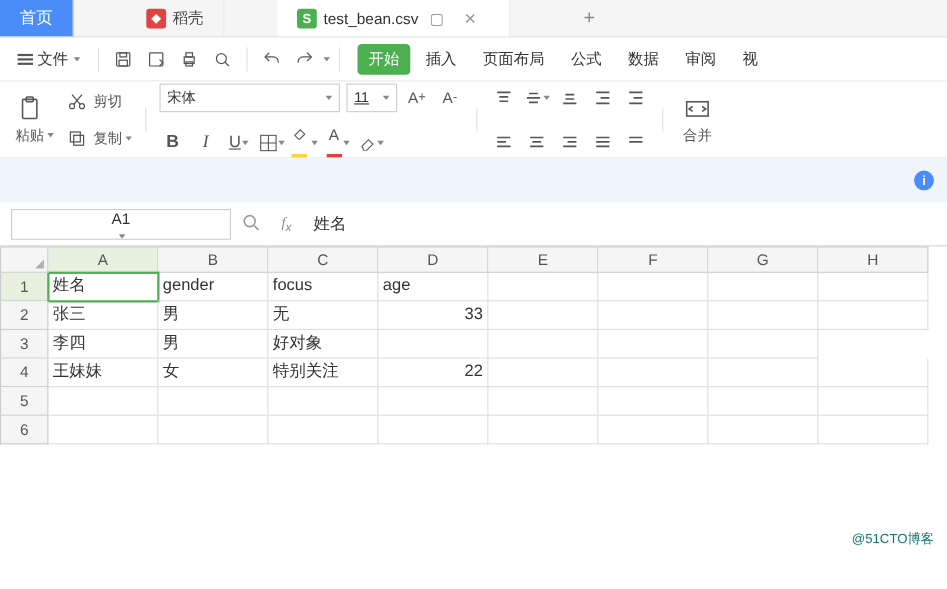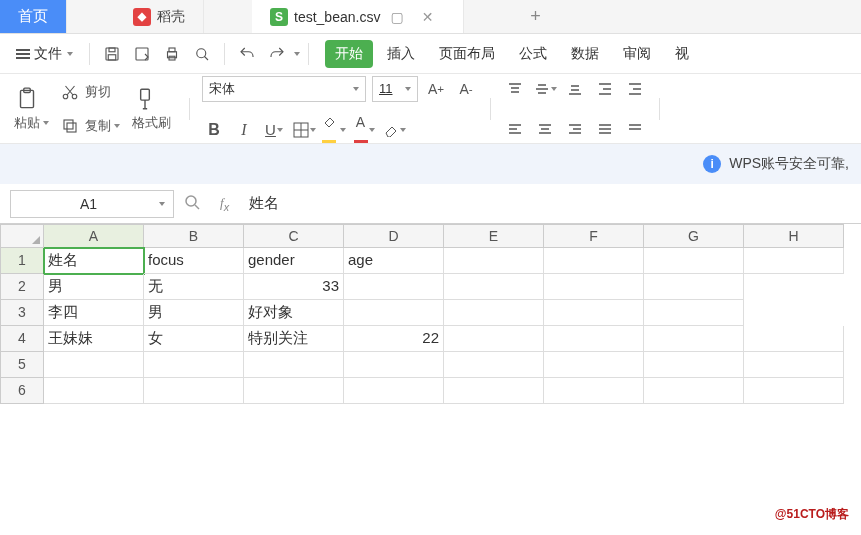--- a/index.html
+++ b/index.html
@@ -41,38 +41,38 @@
 .fmtbtn.ital{font-style:italic;font-family:serif;font-size:16px;}
 .fmtbtn.und{text-decoration:underline;font-size:15px;}
 .colorbar{display:inline-block;width:14px;height:3px;margin-top:-2px;}
 .alignbtn svg{width:16px;height:14px;}
 .alignbtn svg line{stroke:#555;stroke-width:1.5;}
 
 .notice{height:40px;background:#f0f4fb;display:flex;align-items:center;justify-content:flex-end;padding:0 12px;gap:8px;font-size:14px;color:#444;}
 .info-i{width:18px;height:18px;border-radius:50%;background:#4a8df8;color:#fff;display:inline-flex;align-items:center;justify-content:center;font-size:12px;font-weight:bold;}
 
 .fxbar{display:flex;align-items:center;height:40px;border-bottom:1px solid #d0d0d0;padding:4px 10px;gap:10px;}
-.cellref{width:164px;height:28px;border:1px solid #ccc;display:flex;align-items:center;justify-content:space-between;padding:0 8px;}
+.cellref{width:200px;height:28px;border:1px solid #ccc;display:flex;align-items:center;justify-content:space-between;padding:0 8px;flex-direction:column;}
 .cellref-val{flex:1;text-align:center;font-size:14px;}
 .fxicons{display:flex;align-items:center;gap:20px;color:#888;}
 .fxval{flex:1;font-size:15px;padding-left:10px;}
 
 .grid{position:relative;}
 .gridhead{display:flex;height:24px;}
 .corner{width:44px;border:1px solid #ccc;background:#f5f5f5;position:relative;}
 .corner::after{content:"";position:absolute;right:3px;bottom:3px;width:0;height:0;border-left:8px solid transparent;border-bottom:8px solid #b0b0b0;}
 .colh{width:100px;border:1px solid #ccc;border-left:none;background:#f5f5f5;text-align:center;line-height:22px;font-size:14px;color:#555;cursor:pointer;}
 .colh.sel{background:#e8f0e0;}
 .gridrow{display:flex;height:26px;}
 .rowh{width:44px;border:1px solid #ccc;border-top:none;background:#f5f5f5;text-align:center;line-height:24px;font-size:14px;color:#555;cursor:pointer;}
 .rowh.sel{background:#e8f0e0;}
 .cell{width:100px;border-right:1px solid #ddd;border-bottom:1px solid #ddd;padding:0 4px;line-height:24px;font-size:15px;cursor:cell;overflow:hidden;white-space:nowrap;}
 .cell.num{text-align:right;}
 .cell.selected{outline:2px solid #4caf50;outline-offset:-1px;background:#fff;}
-.watermark{position:absolute;right:12px;bottom:12px;color:#b91c1c;font-size:12px;font-weight:bold;}
+.watermark{position:absolute;right:12px;bottom:36px;color:#0f766e;font-size:12px;}
 </style>
 </head>
 <body>
 
 <div class="tabbar">
   <div class="tab home">首页</div>
   <div class="tab doke">
     <span class="doke-icon">◆</span>
     <span>稻壳</span>
   </div>
@@ -170,27 +170,20 @@
       <svg width="18" height="18" viewBox="0 0 24 24" fill="none" stroke="#555" stroke-width="1.5">
           <rect x="8" y="8" width="12" height="12"></rect>
           <rect x="4" y="4" width="12" height="12"></rect>
         </svg>
       <span class="rlbl">
           <span>复制</span>
           <span class="ddarrow"></span>
         </span>
     </div>
   </div>
-  <div class="bigicon">
-    <svg viewBox="0 0 24 24">
-        <rect x="8" y="3" width="8" height="10" rx="1"></rect>
-        <path d="M12 13v8M10 21h4"></path>
-      </svg>
-    <span class="rlbl">格式刷</span>
-  </div>
   <div class="sep"></div>
   <div class="rgroup">
     <div class="rrow">
       <div class="fontsel fontname">
           <span>宋体</span>
           <span class="ddarrow"></span>
         </div>
       <div class="fontsel fontsize">
           <span>11</span>
           <span class="ddarrow"></span>
@@ -302,25 +295,31 @@
       <div class="fmtbtn alignbtn">
           <svg viewBox="0 0 16 14">
             <line x1="2" y1="3" x2="14" y2="3"></line>
             <line x1="2" y1="7" x2="14" y2="7"></line>
             <path d="M14 7v2a2 2 0 01-2 2H8m2-2l-2 2 2 2" fill="none"></path>
           </svg>
         </div>
     </div>
   </div>
   <div class="sep"></div>
+  <div class="bigicon">
+    <svg viewBox="0 0 24 24">
+        <rect x="3" y="6" width="18" height="12"></rect>
+        <path d="M8 10l-3 2 3 2M16 10l3 2-3 2"></path>
+      </svg>
+    <span class="rlbl">合并</span>
+  </div>
 </div>
 
 <div class="notice">
   <span class="info-i">i</span>
-  <span>WPS账号安全可靠,</span>
 </div>
 
 <div class="fxbar">
   <div class="cellref">
     <span class="cellref-val">A1</span>
     <span class="ddarrow"></span>
   </div>
   <div class="fxicons">
     <span><svg width="16" height="16" viewBox="0 0 16 16" fill="none" stroke="#999" stroke-width="1.5">
           <circle cx="7" cy="7" r="5"></circle>
@@ -339,30 +338,31 @@
     <div class="colh">C</div>
     <div class="colh">D</div>
     <div class="colh">E</div>
     <div class="colh">F</div>
     <div class="colh">G</div>
     <div class="colh">H</div>
   </div>
   <div class="gridrow">
     <div class="rowh sel">1</div>
     <div class="cell selected">姓名</div>
+    <div class="cell">gender</div>
     <div class="cell">focus</div>
-    <div class="cell">gender</div>
     <div class="cell">age</div>
     <div class="cell"></div>
     <div class="cell"></div>
     <div class="cell"></div>
     <div class="cell"></div>
   </div>
   <div class="gridrow">
     <div class="rowh">2</div>
+    <div class="cell">张三</div>
     <div class="cell">男</div>
     <div class="cell">无</div>
     <div class="cell num">33</div>
     <div class="cell"></div>
     <div class="cell"></div>
     <div class="cell"></div>
     <div class="cell"></div>
   </div>
   <div class="gridrow">
     <div class="rowh">3</div>

